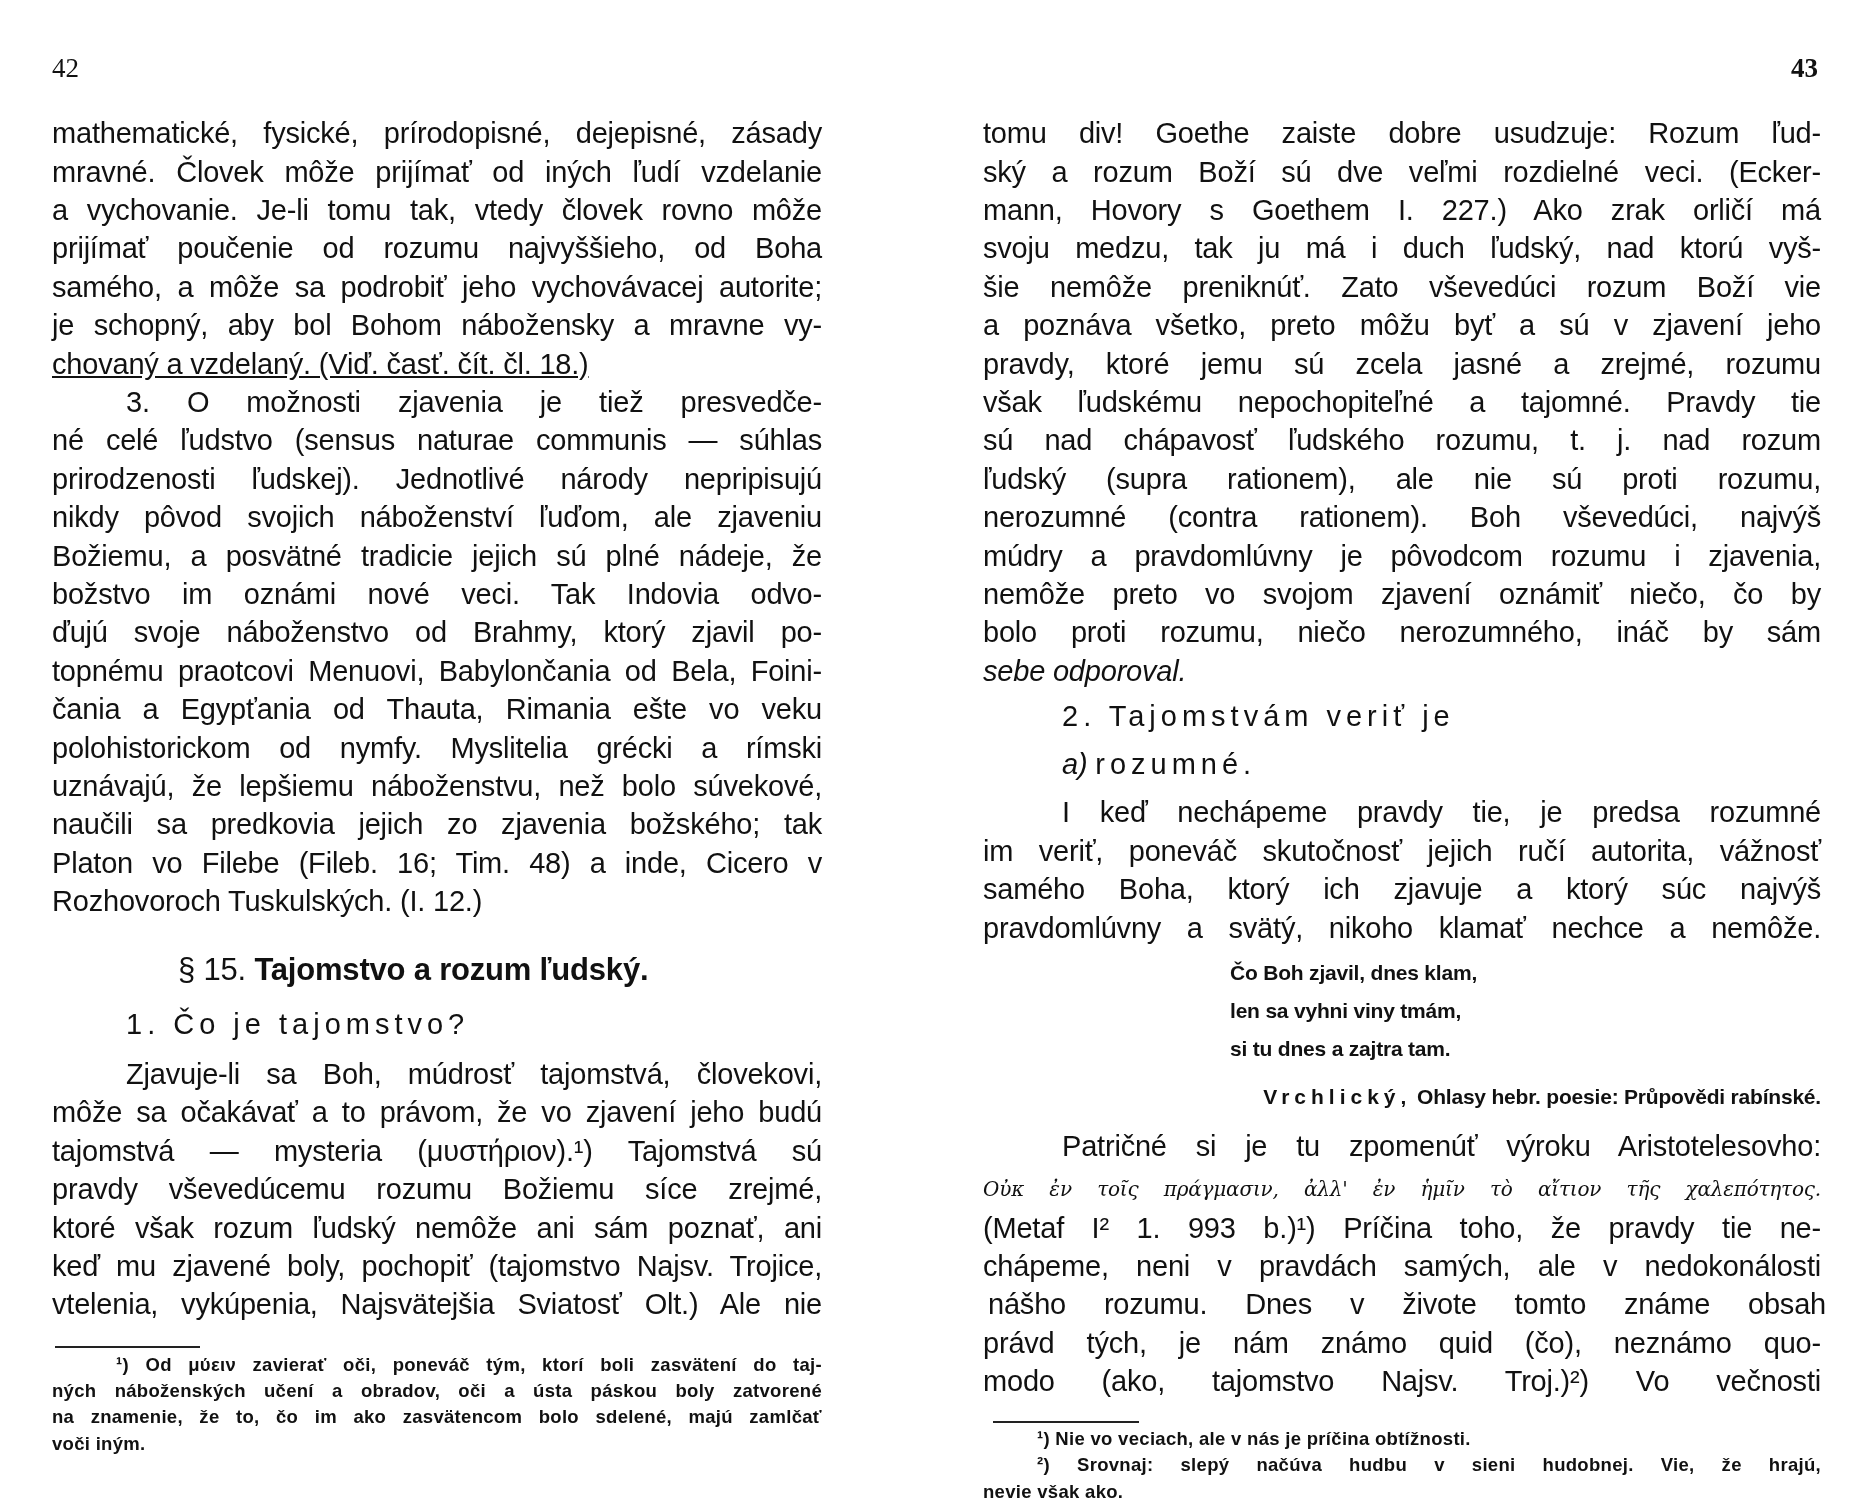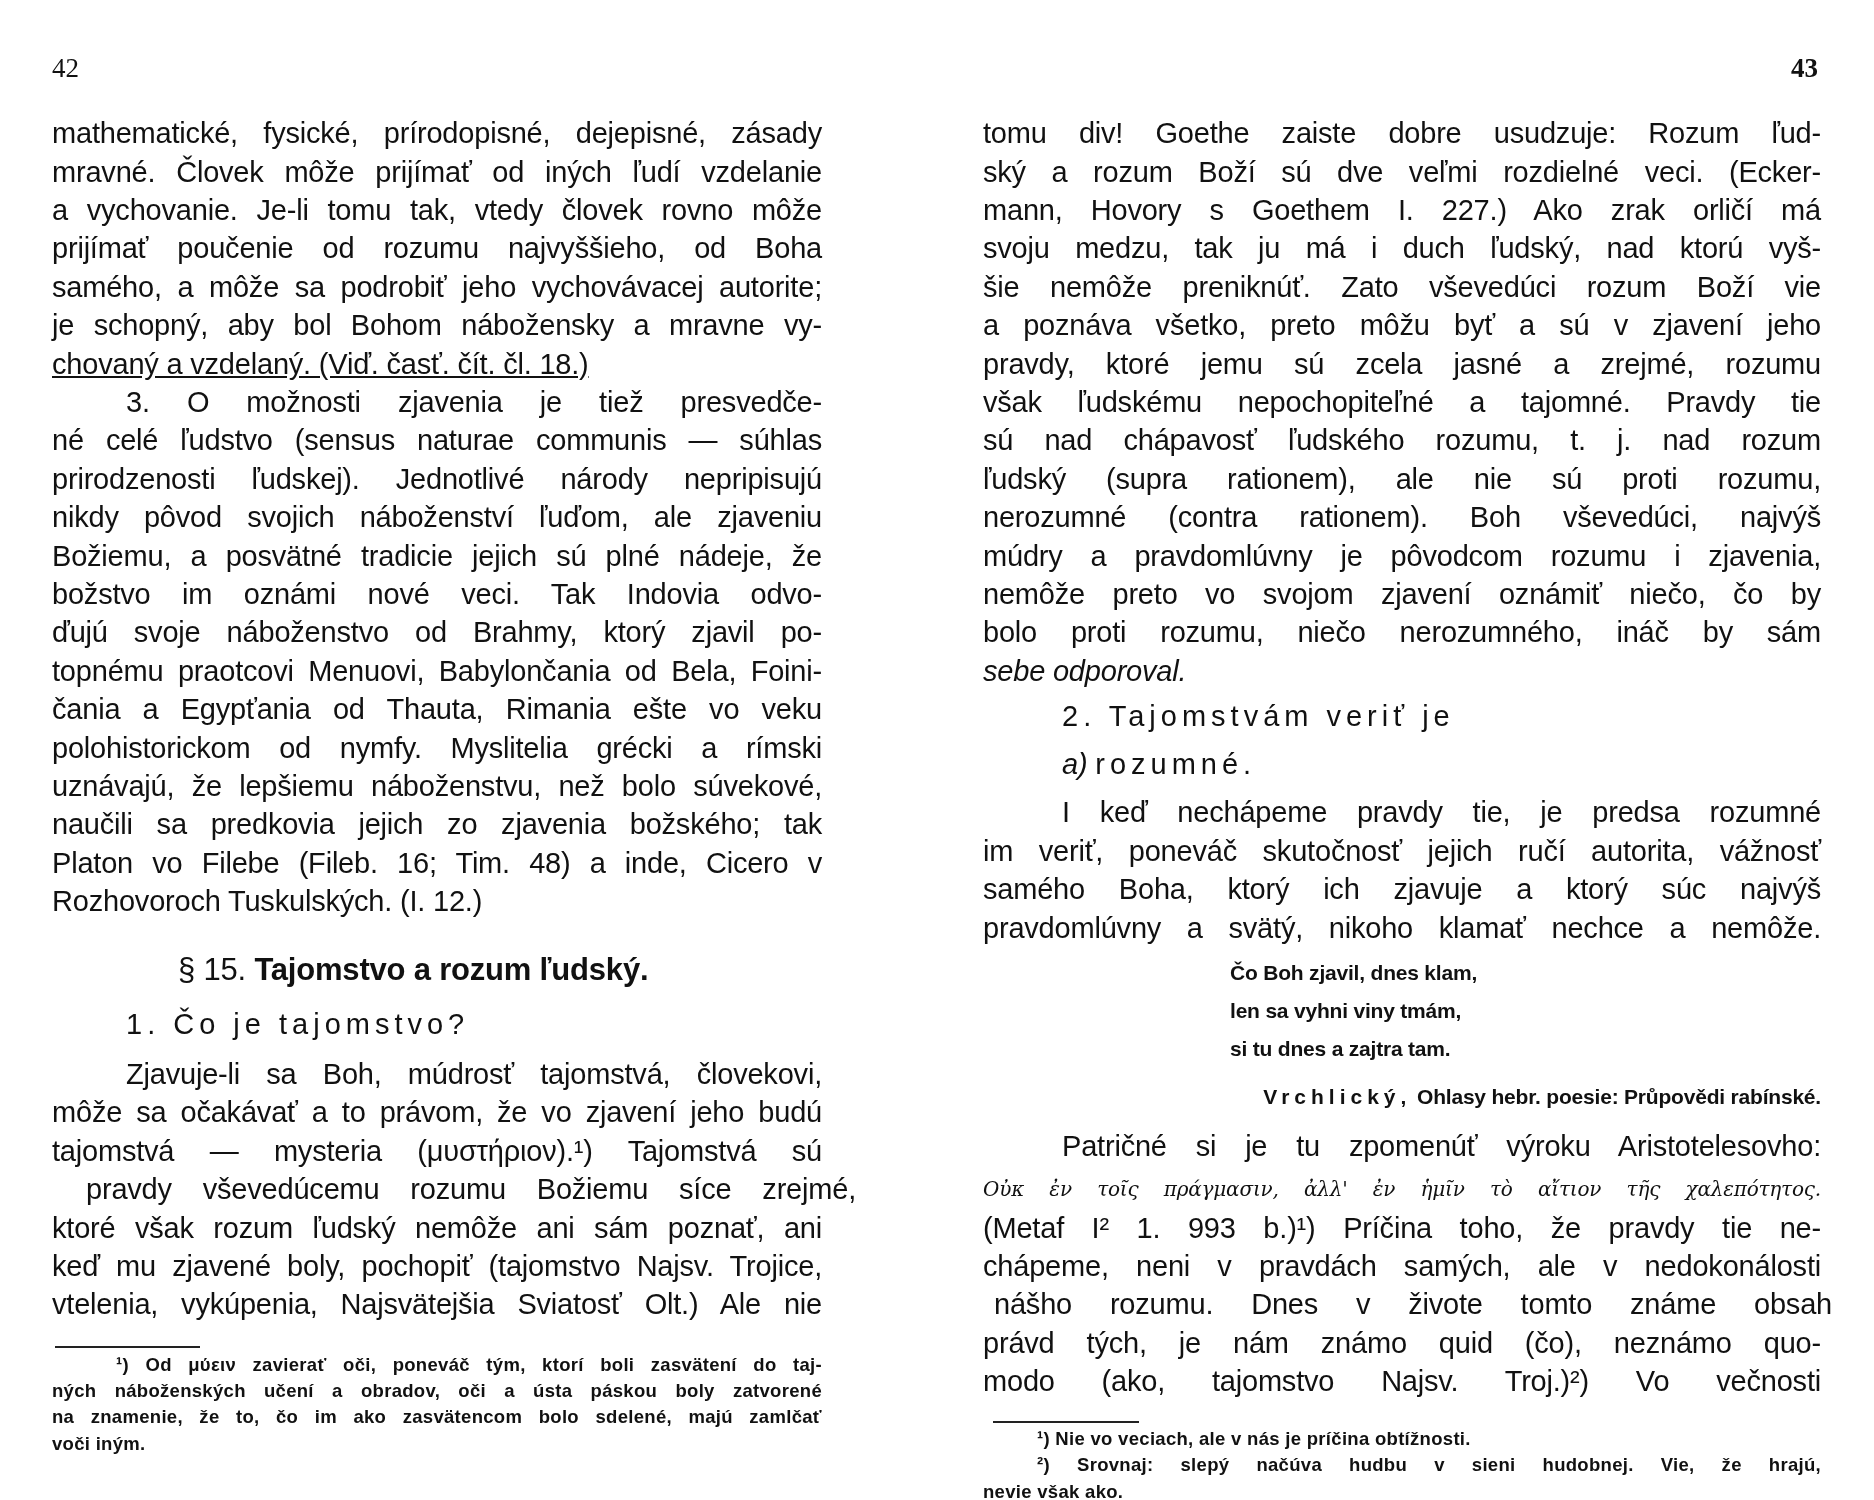--- a/index.html
+++ b/index.html
@@ -53,21 +53,21 @@
 
   <div class="ln heading" style="left: 178px; top: 951.6px; font-size: 31px;">
     <span class="sec">§ 15.</span>
     <span>Tajomstvo a rozum ľudský.</span>
   </div>
   <div class="ln sp" style="left: 126px; top: 1005.6px; font-size: 29px;">1. Čo je tajomstvo?</div>
 
   <div class="ln just" style="left: 126px; top: 1056px; width: 696px; white-space: nowrap;"><span>Zjavuje-li sa Boh, múdrosť tajomstvá, človekovi,</span></div>
   <div class="ln just" style="left: 52px; top: 1094.4px; width: 770px; white-space: nowrap;"><span>môže sa očakávať a to právom, že vo zjavení jeho budú</span></div>
   <div class="ln just" style="left: 52px; top: 1132.8px; width: 770px; white-space: nowrap;"><span>tajomstvá — mysteria (μυστήριον).¹) Tajomstvá sú</span></div>
-  <div class="ln just" style="left: 52px; top: 1171.2px; width: 770px; white-space: nowrap; margin-left: 34px;"><span>pravdy vševedúcemu rozumu Božiemu síce zrejmé,</span></div>
+  <div class="ln just" style="left: 52px; top: 1171.2px; width: 770px; white-space: nowrap;"><span>pravdy vševedúcemu rozumu Božiemu síce zrejmé,</span></div>
   <div class="ln just" style="left: 52px; top: 1209.6px; width: 770px; white-space: nowrap;"><span>ktoré však rozum ľudský nemôže ani sám poznať, ani</span></div>
   <div class="ln just" style="left: 52px; top: 1248px; width: 770px; white-space: nowrap;"><span>keď mu zjavené boly, pochopiť (tajomstvo Najsv. Trojice,</span></div>
   <div class="ln just" style="left: 52px; top: 1286.4px; width: 770px; white-space: nowrap;"><span>vtelenia, vykúpenia, Najsvätejšia Sviatosť Olt.) Ale nie</span></div>
 
   <div class="rule" style="left: 55px; top: 1346.4px; width: 145px;"></div>
 
   <div class="ln fn just" style="left: 116px; top: 1353.6px; width: 706px; white-space: nowrap;"><span>¹) Od μύειν zavierať oči, poneváč tým, ktorí boli zasvätení do taj-</span></div>
   <div class="ln fn just" style="left: 52px; top: 1380px; width: 770px; white-space: nowrap;"><span>ných náboženských učení a obradov, oči a ústa páskou boly zatvorené</span></div>
   <div class="ln fn just" style="left: 52px; top: 1406.4px; width: 770px; white-space: nowrap;"><span>na znamenie, že to, čo im ako zasvätencom bolo sdelené, majú zamlčať</span></div>
   <div class="ln fn" style="left: 52px; top: 1432.8px; font-size: 18.5px;">voči iným.</div>
@@ -109,21 +109,21 @@
 
   <div class="ln attr" style="right: 53px; top: 1082.4px; font-size: 21px;">
     <span style="letter-spacing:5px;">Vrchlický,</span>
     <span>Ohlasy hebr. poesie: Průpovědi rabínské.</span>
   </div>
 
   <div class="ln just" style="left: 125px; top: 1128px; width: 759px; white-space: nowrap;"><span>Patričné si je tu zpomenúť výroku Aristotelesovho:</span></div>
   <div class="ln just greek" style="left: 46px; top: 1171.2px; width: 838px; white-space: nowrap;"><span>Οὐκ ἐν τοῖς πράγμασιν, ἀλλ' ἐν ἡμῖν τὸ αἴτιον τῆς χαλεπότητος.</span></div>
   <div class="ln just" style="left: 46px; top: 1209.6px; width: 838px; white-space: nowrap;"><span>(Metaf I² 1. 993 b.)¹) Príčina toho, že pravdy tie ne-</span></div>
   <div class="ln just" style="left: 46px; top: 1248px; width: 838px; white-space: nowrap;"><span>chápeme, neni v pravdách samých, ale v nedokonálosti</span></div>
-  <div class="ln just" style="left: 57px; top: 1286.4px; width: 838px; white-space: nowrap;"><span>nášho rozumu. Dnes v živote tomto známe obsah</span></div>
+  <div class="ln just" style="left: 51px; top: 1286.4px; width: 838px; white-space: nowrap;"><span>nášho rozumu. Dnes v živote tomto známe obsah</span></div>
   <div class="ln just" style="left: 46px; top: 1324.8px; width: 838px; white-space: nowrap;"><span>právd tých, je nám známo quid (čo), neznámo quo-</span></div>
   <div class="ln just" style="left: 46px; top: 1363.2px; width: 838px; white-space: nowrap;"><span>modo (ako, tajomstvo Najsv. Troj.)²) Vo večnosti</span></div>
 
   <div class="rule" style="left: 56px; top: 1420.8px; width: 146px;"></div>
 
   <div class="ln fn" style="left: 100px; top: 1428px; font-size: 18.5px;">¹) Nie vo veciach, ale v nás je príčina obtížnosti.</div>
   <div class="ln fn just" style="left: 100px; top: 1454.4px; width: 784px; white-space: nowrap;"><span>²) Srovnaj: slepý načúva hudbu v sieni hudobnej. Vie, že hrajú,</span></div>
   <div class="ln fn" style="left: 46px; top: 1480.8px; font-size: 18.5px;">nevie však ako.</div>
 </div>
 

